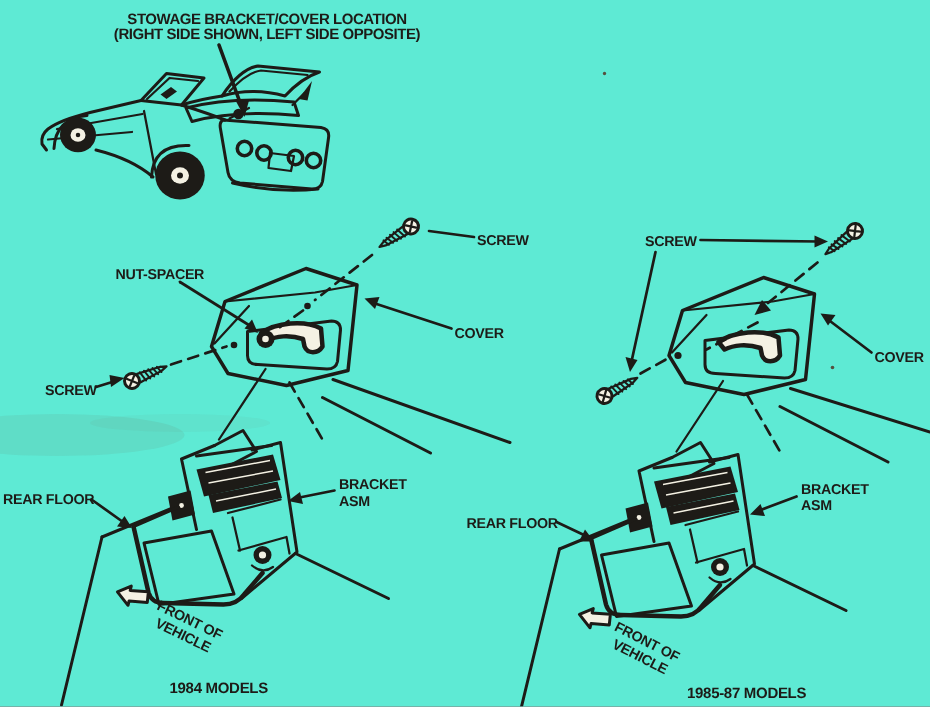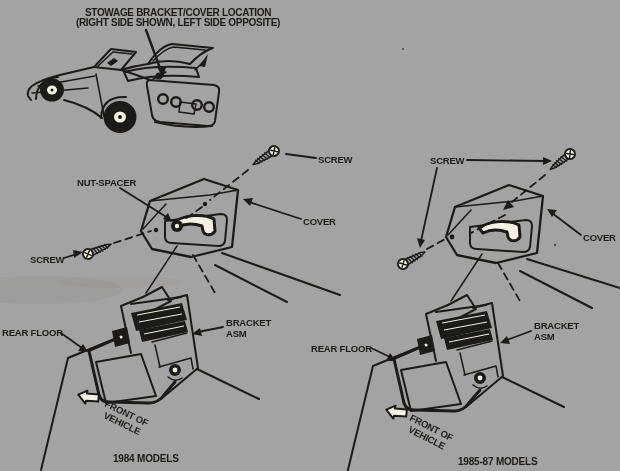--- a/index.html
+++ b/index.html
@@ -1,19 +1,19 @@
 <!DOCTYPE html>
 <html><head>
 <meta charset="utf-8">
 <style>
   html,body{margin:0;padding:0;background:#888;}
   .page{
     position:relative;
     width:620px;height:471px;
-    background:#a3a3a3;
+    background:#5eead4;
     overflow:hidden;
     font-family:"Liberation Sans", sans-serif;
   }
   svg{display:block}
   .ink{stroke:#1d1b17;fill:none;stroke-width:2;stroke-linecap:round;stroke-linejoin:round;}
   .thin{stroke-width:1.5}
   .thick{stroke-width:3}
   .fillink{fill:#1d1b17;stroke:none;}
   .fillpaper{fill:#f4f1e3;}
   .dash{stroke-dasharray:7 5;stroke-width:1.8}

